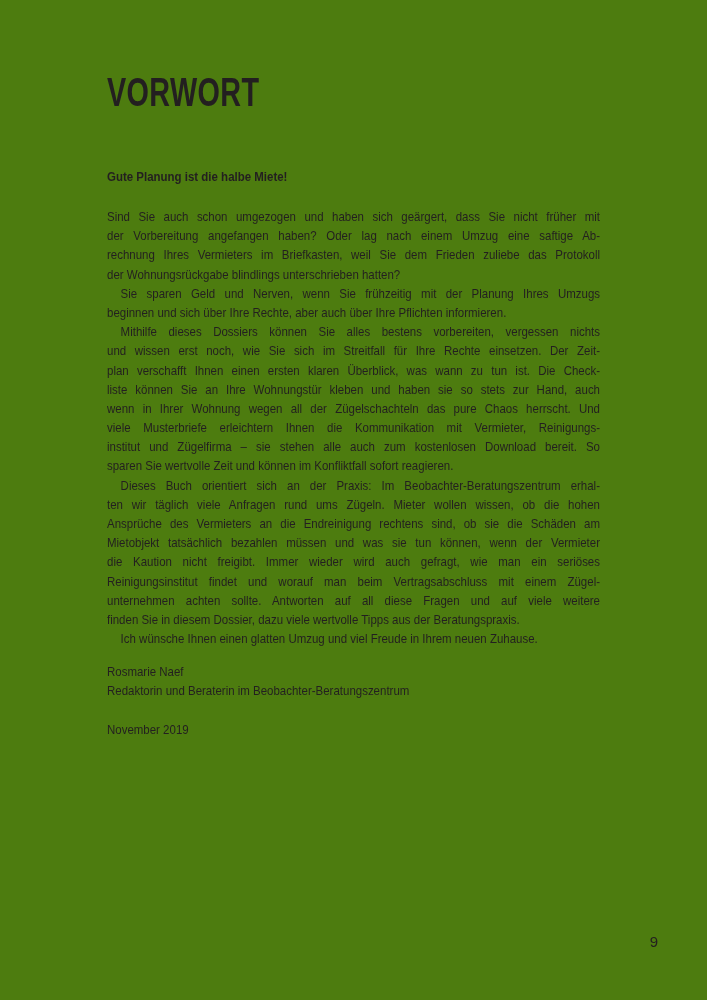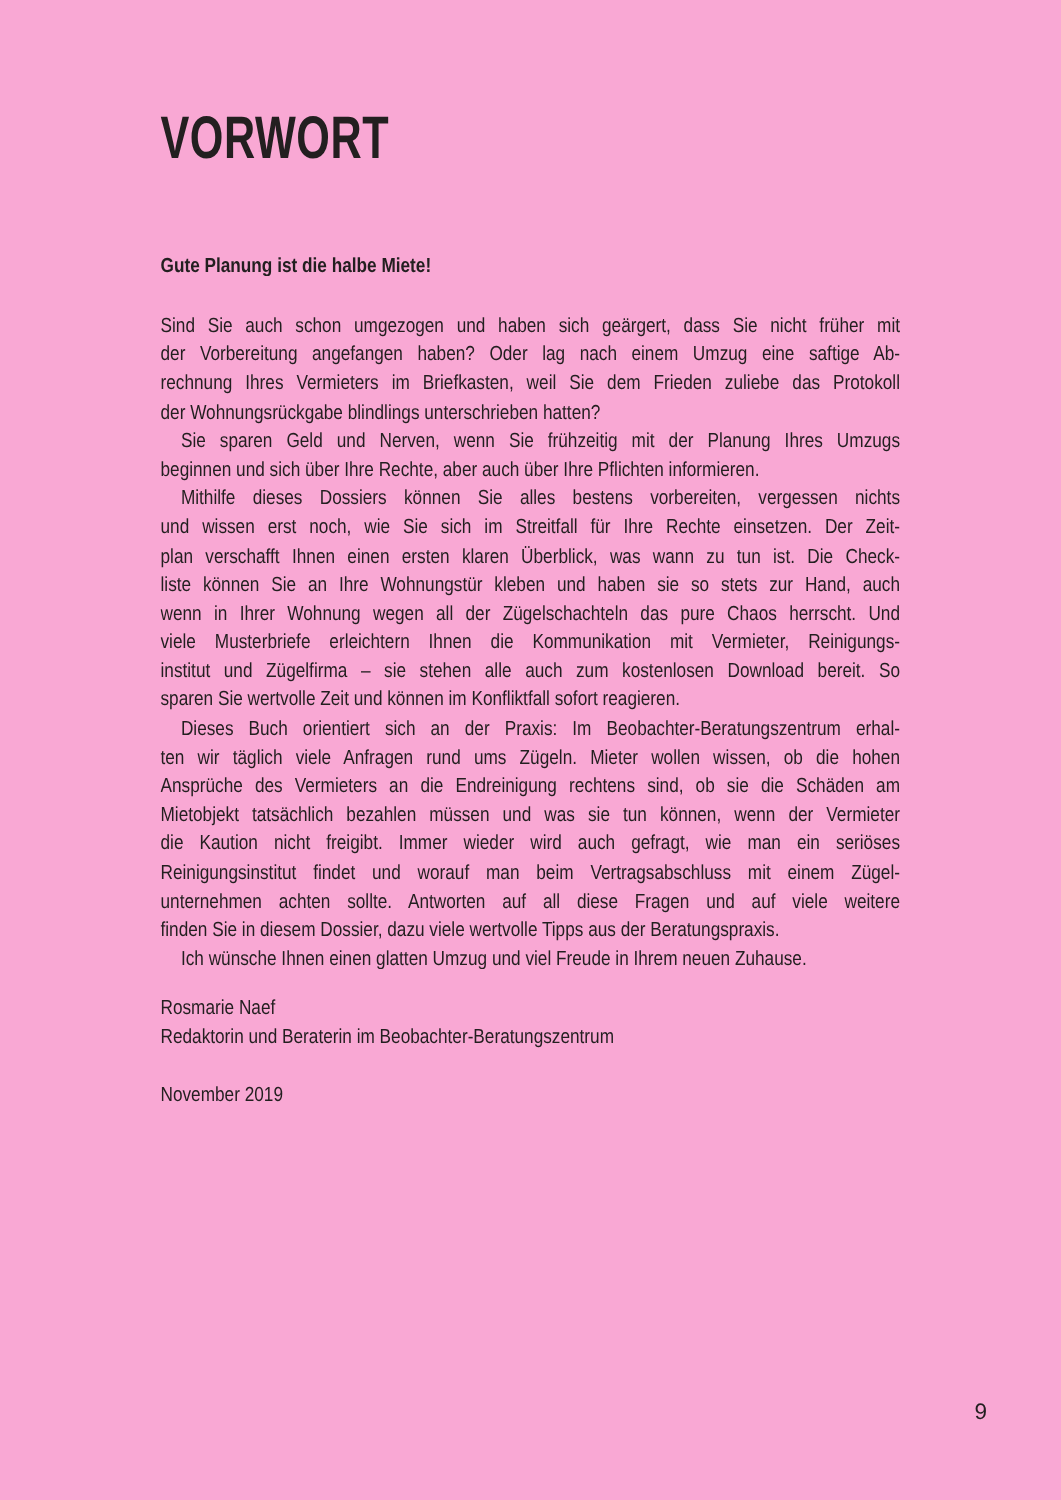--- a/index.html
+++ b/index.html
@@ -82,21 +82,21 @@
     position: absolute;
     top: 932px;
     right: 49px;
     font-size: 15px;
     line-height: 20px;
   }
 </style>
 </head>
 <body>
 
-<div class="page" style="color: rgb(35, 31, 32); background: #f9a8d4;">
+<div class="page" style="color: rgb(35, 31, 32); background: #4d7c0f;">
 
   <h1 class="title" style="margin:0; font-size:40px;">VORWORT</h1>
 
   <div class="subtitle">Gute Planung ist die halbe Miete!</div>
 
   <div class="body-text">
       <div class="line j">Sind Sie auch schon umgezogen und haben sich geärgert, dass Sie nicht früher mit</div>
       <div class="line j">der Vorbereitung angefangen haben? Oder lag nach einem Umzug eine saftige Ab-</div>
       <div class="line j">rechnung Ihres Vermieters im Briefkasten, weil Sie dem Frieden zuliebe das Protokoll</div>
       <div class="line">der Wohnungsrückgabe blindlings unterschrieben hatten?</div>

